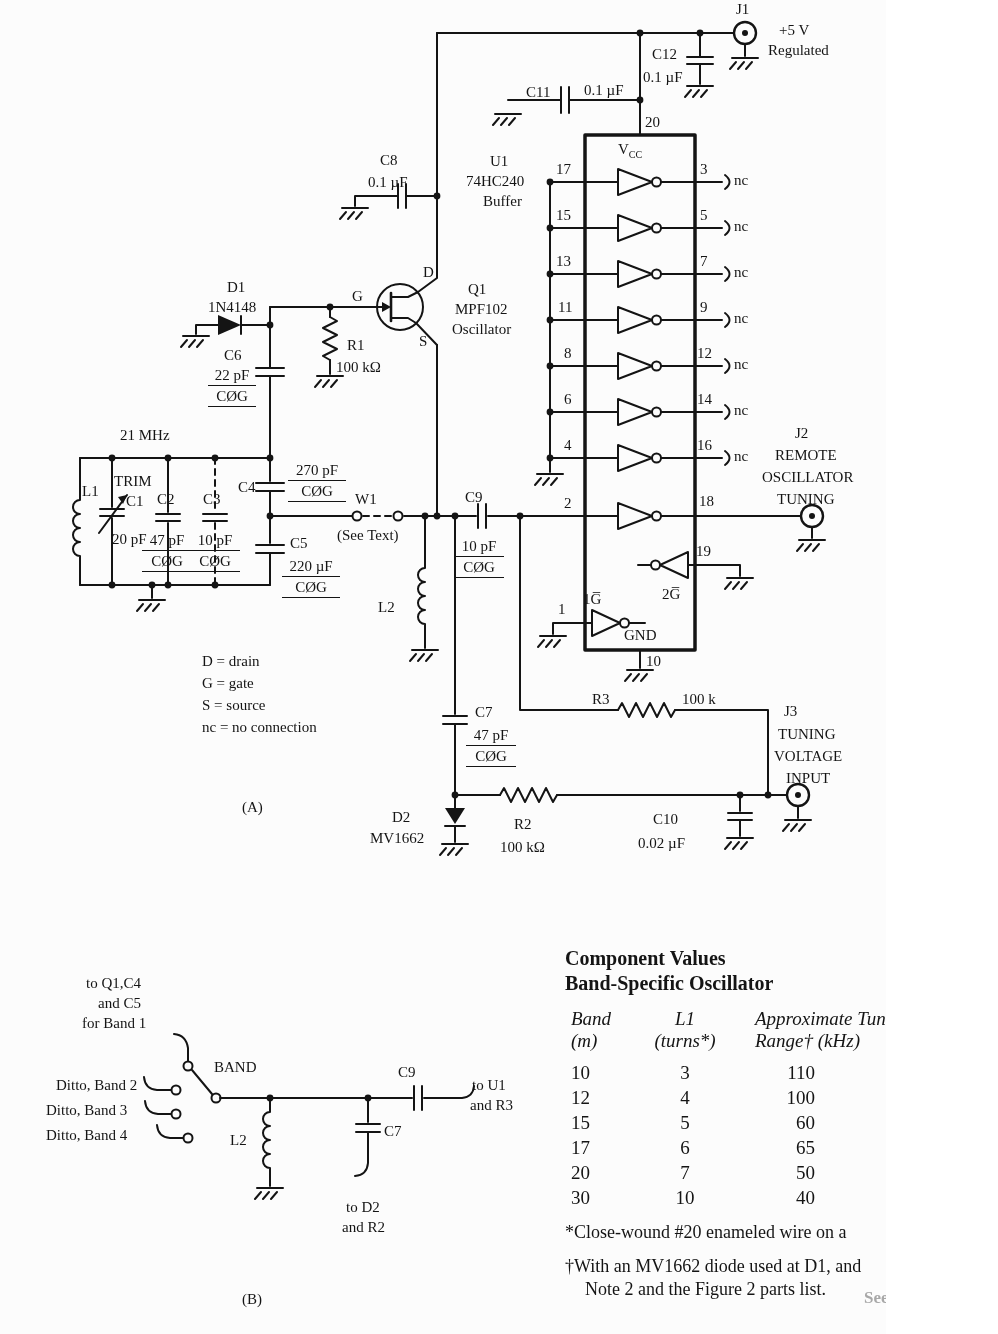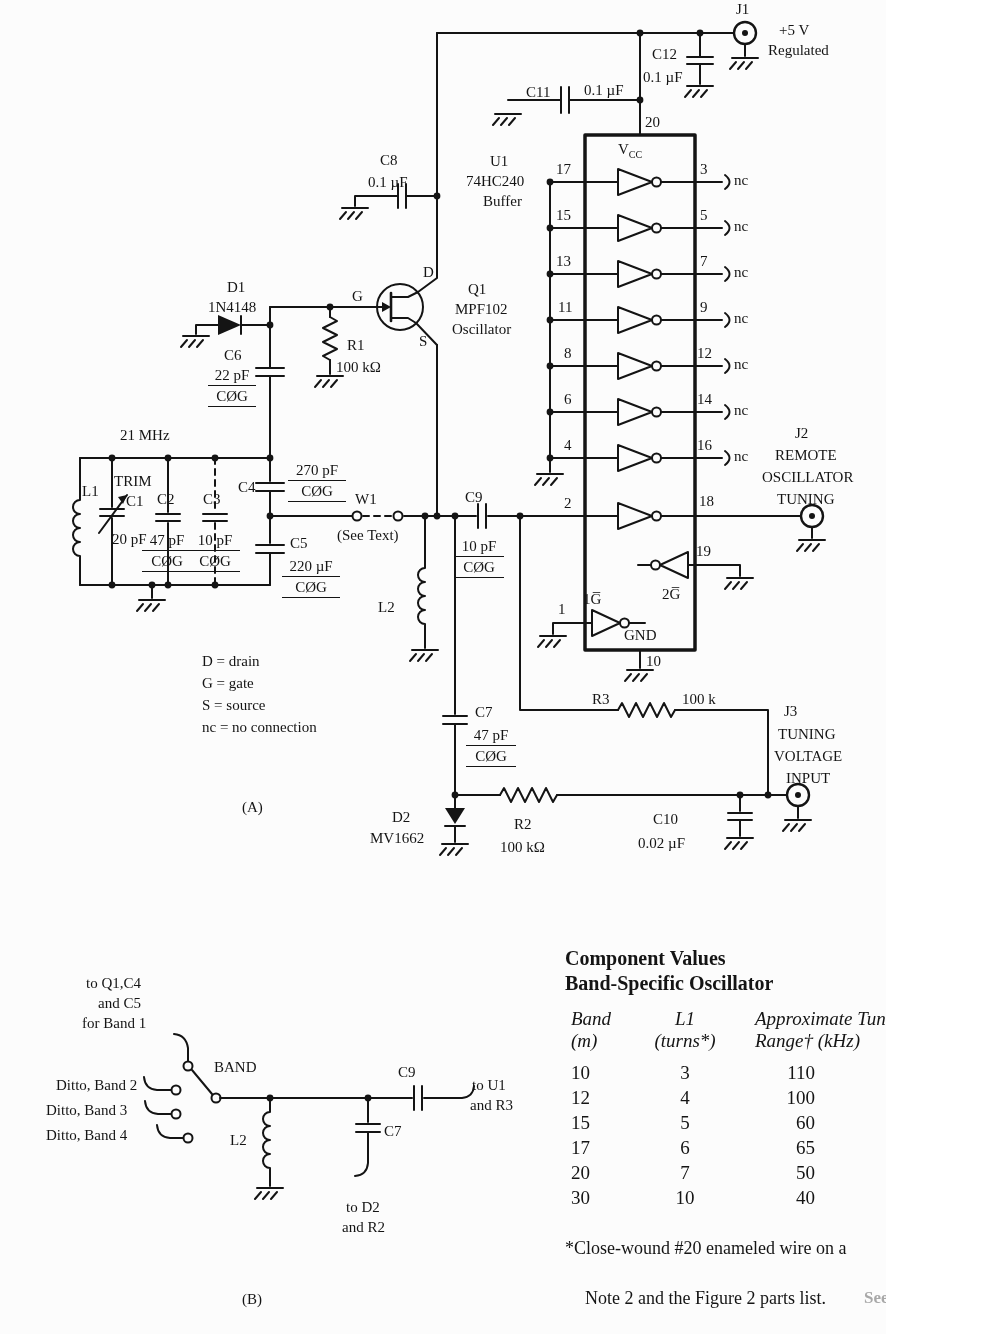--- a/index.html
+++ b/index.html
@@ -14,21 +14,21 @@
   
   .tbl{position:absolute;left:565px;top:946px;width:430px}
   .tbl-title{font-size:20px;font-weight:bold;line-height:1.25}
   .tgrid{display:grid;grid-template-columns:78px 84px 88px;margin-top:12px;font-size:19px}
   .th{font-style:italic;line-height:1.15;margin-bottom:8px}
   .th.c3{white-space:nowrap;padding-left:28px}
   .td{line-height:25px}
   .c1{text-align:left;padding-left:6px}
   .c2{text-align:center}
   .td.c3{text-align:right}
-  .fn{font-size:18px;line-height:1.28;margin-top:27px}
+  .fn{font-size:18px;line-height:1.28;margin-top:11px}
   .fn .ind{padding-left:20px}
   .wm{position:absolute;left:864px;top:1288px;font-size:17px;font-weight:bold;color:#a8a8a8}
 </style>
 </head>
 <body>
 
 <div id="page">
 
 <svg width="998" height="1334" viewBox="0 0 998 1334">
   <defs>
@@ -452,19 +452,20 @@
     <div class="td c2">7</div>
     <div class="td c3">50</div>
     <div class="td c1">30</div>
     <div class="td c2">10</div>
     <div class="td c3">40</div>
   </div>
   <div class="fn">
     <div>*Close-wound #20 enameled wire on a</div>
   </div>
   <div class="fn">
+    <div>†With an MV1662 diode used at D1, and</div>
     <div class="ind">Note 2 and the Figure 2 parts list.</div>
   </div>
 </div>
 
 <div class="wm">SeekIC.com</div>
 
 </div>
 
 </body></html>

